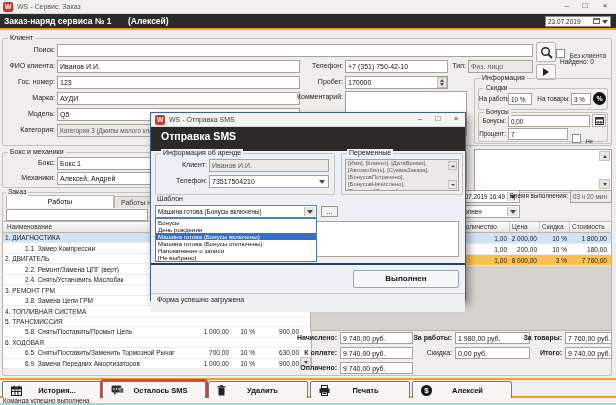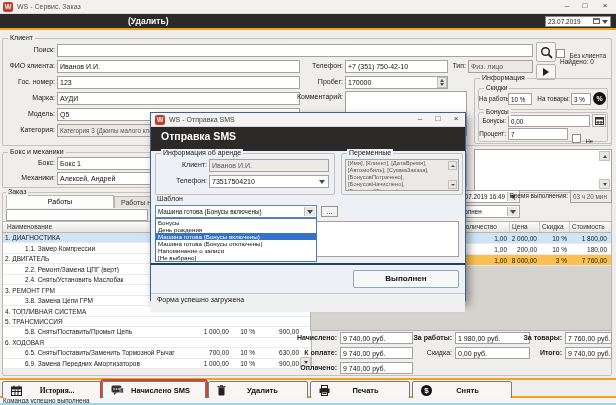--- a/index.html
+++ b/index.html
@@ -52,21 +52,22 @@
 
   <div class="abs" style="left:0;top:0;width:616px;height:14px;background:#f2f1f0;border-bottom:1px solid #dcdad7;">
     <div class="abs appicon" style="left:3px;top:2px;">W</div>
     <div class="abs" style="left:17px;top:1px;font-size:7px;color:#555;line-height:12px;">WS - Сервис. Заказ</div>
     <div class="abs mctl" style="left:560px;top:1px;">–</div>
     <div class="abs mctl" style="left:578px;top:1px;">□</div>
     <div class="abs mctl" style="left:598px;top:1px;">×</div>
   </div>
 
   <div class="abs darkbar" style="left:0;top:14px;width:616px;height:14px;">
-    <span class="abs" style="left:128px;top:2px;font-size:8.5px;font-weight:bold;">(Удалить)</span>
+    <span class="abs" style="left:4px;top:2px;font-size:8.5px;font-weight:bold;">Заказ-наряд сервиса №  1</span>
+    <span class="abs" style="left:128px;top:2px;font-size:8.5px;font-weight:bold;">(Алексей)</span>
     <span class="abs" style="left:545px;top:1.5px;width:66px;height:11px;background:#fff;border:1px solid #888;font-size:6.5px;color:#222;line-height:9px;padding:0 2px;">
       <span>23.07.2019</span>
       <span class="abs" style="right:10px;top:1.5px;width:7px;height:6px;border:1px solid #666;border-top:2px solid #666;"></span>
       <span class="abs tri-d" style="right:2px;top:3px;"></span>
     </span>
   </div>
   <div class="abs" style="left:0;top:28px;width:616px;height:2px;background:#efa31d;"></div>
 
   <div class="abs grp" style="left:2px;top:38px;width:610px;height:108px;"></div>
   <div class="grp-lbl" style="left:8px;top:34px;">Клиент</div>
@@ -327,21 +328,21 @@
   <div class="abs lbl r" style="left:408px;top:347px;width:44px;">Скидка:</div>
   <div class="abs inp" style="left:455px;top:347px;width:75px;height:12px;">0,00 руб.</div>
   <div class="abs lbl r" style="left:516px;top:347px;width:46px;font-weight:bold;">Итого:</div>
   <div class="abs inp" style="left:565px;top:347px;width:47px;height:12px;">9 740,00 руб.</div>
 
   <div class="abs lbl r" style="left:287px;top:362px;width:50px;font-weight:bold;">Оплачено:</div>
   <div class="abs inp" style="left:340px;top:362px;width:73px;height:12px;">9 740,00 руб.</div>
 
   <div class="abs" style="left:0;top:378px;width:616px;height:20px;background:#f0eeec;border-top:2px solid #efa31d;border-bottom:2px solid #efa31d;"></div>
 
-  <div class="tbtn" style="left:2px;width:97px;font-family:Liberation Serif, serif;">
+  <div class="tbtn" style="left:2px;width:97px;">
     <span class="ic">
         <svg width="11" height="11" viewBox="0 0 11 11">
           <rect x="0.5" y="2" width="10" height="8.5" fill="none" stroke="#222"></rect>
           <rect x="0.5" y="2" width="10" height="2.4" fill="#222"></rect>
           <line x1="3" y1="0.5" x2="3" y2="3" stroke="#222"></line>
           <line x1="8" y1="0.5" x2="8" y2="3" stroke="#222"></line>
           <line x1="0.5" y1="6.5" x2="10.5" y2="6.5" stroke="#222"></line>
           <line x1="4" y1="4.5" x2="4" y2="10" stroke="#222"></line>
           <line x1="7" y1="4.5" x2="7" y2="10" stroke="#222"></line>
         </svg>
@@ -353,21 +354,21 @@
     <span class="ic">
         <svg width="13" height="11" viewBox="0 0 13 11">
           <rect x="0.5" y="0.5" width="10" height="7" rx="1.5" fill="#333"></rect>
           <path d="M3 7.5 L3 10 L6 7.5 Z" fill="#333"></path>
           <circle cx="3" cy="4" r="0.8" fill="#fff"></circle>
           <circle cx="5.5" cy="4" r="0.8" fill="#fff"></circle>
           <circle cx="8" cy="4" r="0.8" fill="#fff"></circle>
           <rect x="9" y="3" width="3.5" height="5" fill="#555" stroke="#fff" stroke-width="0.5"></rect>
         </svg>
       </span>
-    <span class="tlbl">Начислено SMS</span>
+    <span class="tlbl">Осталось SMS</span>
   </div>
 
   <div class="tbtn" style="left:310px;width:98px;">
     <span class="ic">
         <svg width="11" height="11" viewBox="0 0 11 11">
           <rect x="2.5" y="0.5" width="6" height="3" fill="none" stroke="#222"></rect>
           <rect x="0.5" y="3.5" width="10" height="4.5" fill="#222"></rect>
           <rect x="2.5" y="7" width="6" height="3.5" fill="#fff" stroke="#222"></rect>
           <line x1="3.5" y1="8.5" x2="7.5" y2="8.5" stroke="#222"></line>
         </svg>
@@ -383,21 +384,21 @@
           <rect x="3" y="0.2" width="3" height="1.2" fill="#222"></rect>
         </svg>
       </span>
     <span class="tlbl">Удалить</span>
   </div>
 
   <div class="tbtn" style="left:412px;width:98px;">
     <span class="ic">
         <span style="width:11px;height:11px;background:#111;border-radius:50%;color:#fff;font-size:8px;font-weight:bold;text-align:center;line-height:11px;display:inline-block;">$</span>
       </span>
-    <span class="tlbl">Снять</span>
+    <span class="tlbl">Алексей</span>
   </div>
 
 
   <div class="abs" style="left:0;top:398px;width:616px;height:7px;background:#f6f5f4;">
     <span class="abs" style="left:3px;top:-1px;font-size:6.3px;color:#222;">Команда успешно выполнена</span>
   </div>
   <div class="abs" style="left:0;top:403px;width:616px;height:2px;background:#9fd4ea;"></div>
 
   <div class="abs" id="modal">
 

